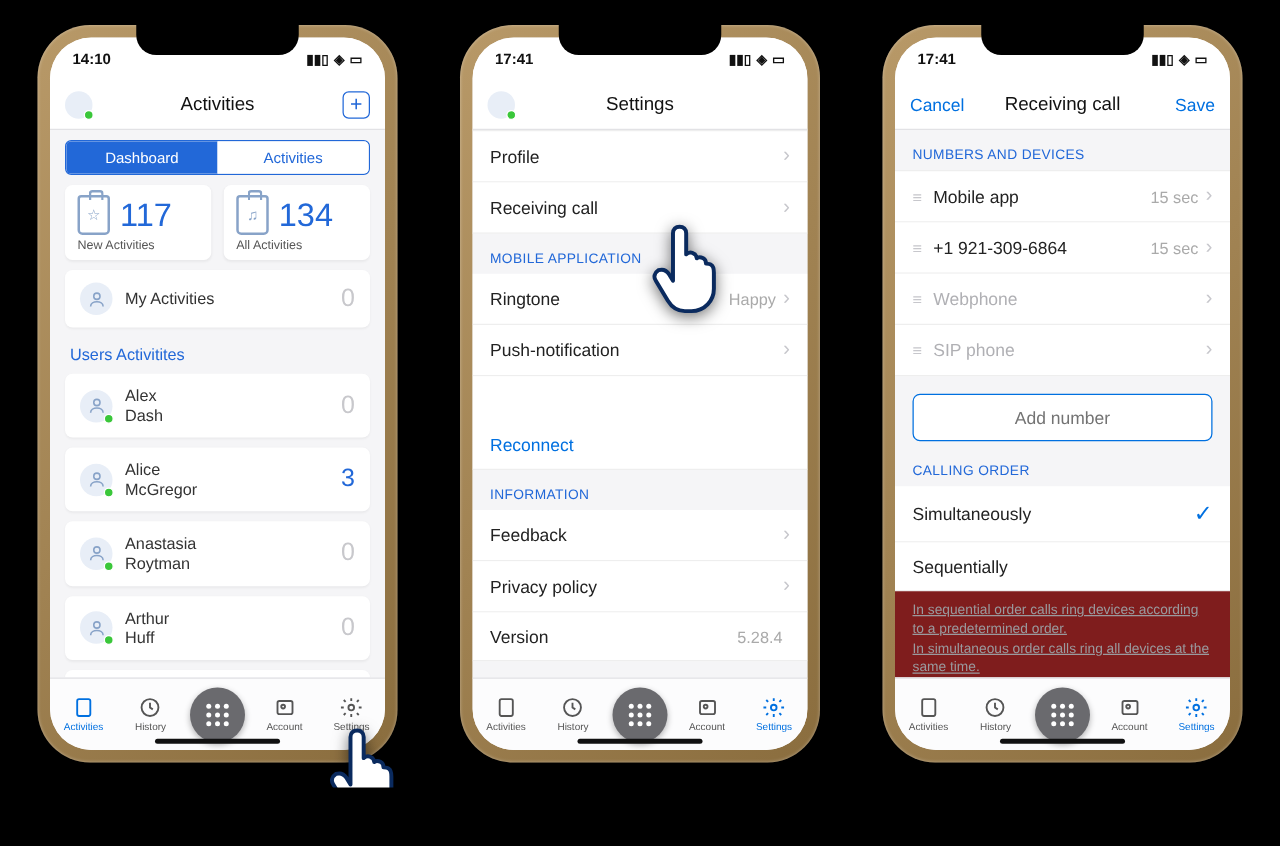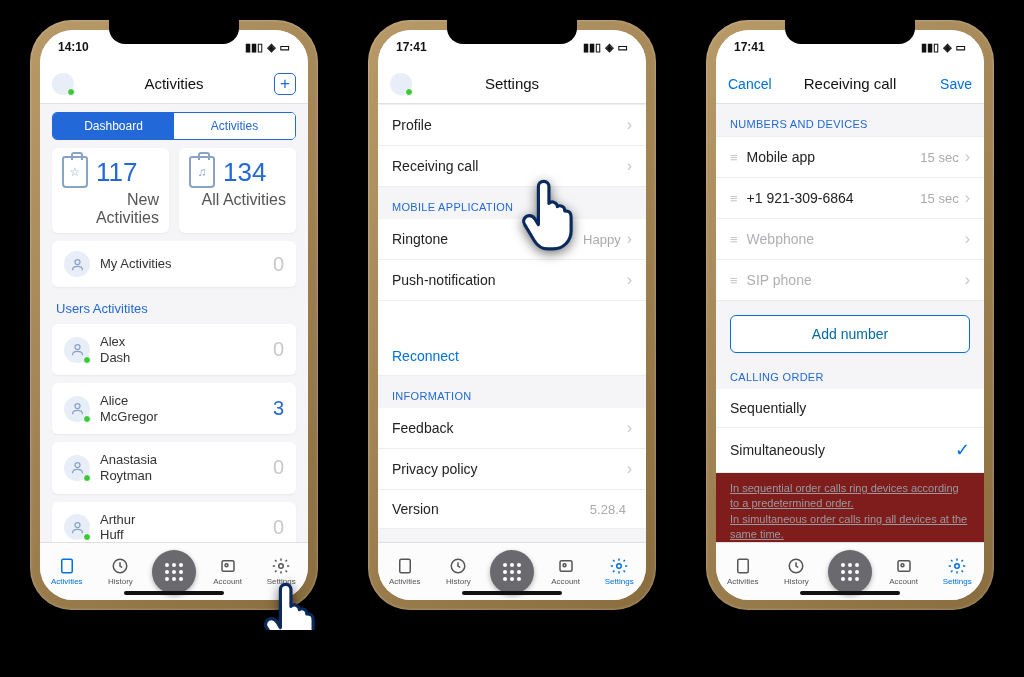--- a/index.html
+++ b/index.html
@@ -86,21 +86,21 @@
   .statcard .top { display: flex; align-items: center; gap: 8px; }
   .statcard .icon {
     width: 26px; height: 32px; border: 2px solid #88a3c8; border-radius: 3px 3px 4px 4px;
     position: relative; display:flex; align-items:center; justify-content:center;
   }
   .statcard .icon::before {
     content:''; position:absolute; top:-6px; left:7px; width:8px; height:6px;
     border:2px solid #88a3c8; border-bottom:none; border-radius:3px 3px 0 0;
   }
   .statcard .num { color: #2268d8; font-size: 26px; font-weight: 300; }
-  .statcard .lbl { font-size: 16px; color: #555; margin-top: 3px; text-align: right; }
+  .statcard .lbl { font-size: 10px; color: #555; margin-top: 3px; }
   
   .rowcard {
     background: #fff; margin: 0 12px 8px; border-radius: 6px;
     display: flex; align-items: center; padding: 10px 12px;
     box-shadow: 0 1px 2px rgba(0,0,0,0.05);
   }
   .rowcard .av { width: 26px; height: 26px; border-radius: 50%; background: #e8eef7; margin-right: 10px; position: relative; display:flex;align-items:center;justify-content:center;}
   .rowcard .av svg { width: 15px; height: 15px; }
   .rowcard .dot { width: 8px; height: 8px; background: #3ac73a; border-radius: 50%; position: absolute; right: -1px; bottom: -1px; border: 1.5px solid #fff; }
   .rowcard .nm { flex: 1; font-size: 13px; color: #333; line-height: 1.2; }
@@ -136,21 +136,21 @@
   }
   .cell:first-of-type { border-top: 1px solid #eee; }
   .cell .val { color: #aaa; font-size: 13px; margin-right: 6px; }
   .cell .chev { color: #c7c7cc; font-size: 16px; }
   .cell .linklbl { color:#0070e0;margin-top:36px; }
   .cell.light { color: #b0b0b4; }
   .cell .handle { color:#c7c7cc; margin-right:10px; font-size:13px; letter-spacing:-1px;}
   .cell .main { flex:1; }
   
   .addbtn {
-    margin: 14px 14px 4px; padding: 10px; text-align:center; color:#0369a1;
+    margin: 14px 14px 4px; padding: 10px; text-align:center; color:#737373;
     border:1px solid #0070e0; border-radius:6px; background:#fff; font-size:14px;
   }
   .note { font-size: 11px; color: #9a9a9e; padding: 8px 14px; line-height: 1.4; background:#7f1d1d; border-bottom:1px solid #0ea5e9;text-decoration:underline;}
   .check { color:#0070e0; font-size:18px; }
   
   
   .hand {
     position: absolute; width: 64px; height: 76px; z-index: 200;
     filter: drop-shadow(0 3px 6px rgba(0,0,0,0.55));
   }
@@ -471,25 +471,25 @@
           </div>
           <div class="cell light">
             <span class="handle">≡</span>
             <span class="main">SIP phone</span>
             <span class="chev">›</span>
           </div>
         </div>
       <div class="addbtn">Add number</div>
       <div class="grouphdr">CALLING ORDER</div>
       <div class="cell">
-          <span class="main">Sequentially</span>
-        </div>
-      <div class="cell">
           <span class="main">Simultaneously</span>
           <span class="check">✓</span>
+        </div>
+      <div class="cell">
+          <span class="main">Sequentially</span>
         </div>
       <div class="note" style="white-space:pre-line;">In sequential order calls ring devices according to a predetermined order.
 In simultaneous order calls ring all devices at the same time.</div>
     </div>
     <div class="tabbar">
       <div class="tab">
           <svg class="ticon" viewBox="0 0 24 24" fill="none" stroke="currentColor" stroke-width="2">
             <rect x="5" y="3" width="14" height="18" rx="2"></rect>
           </svg>
           <span>Activities</span>

